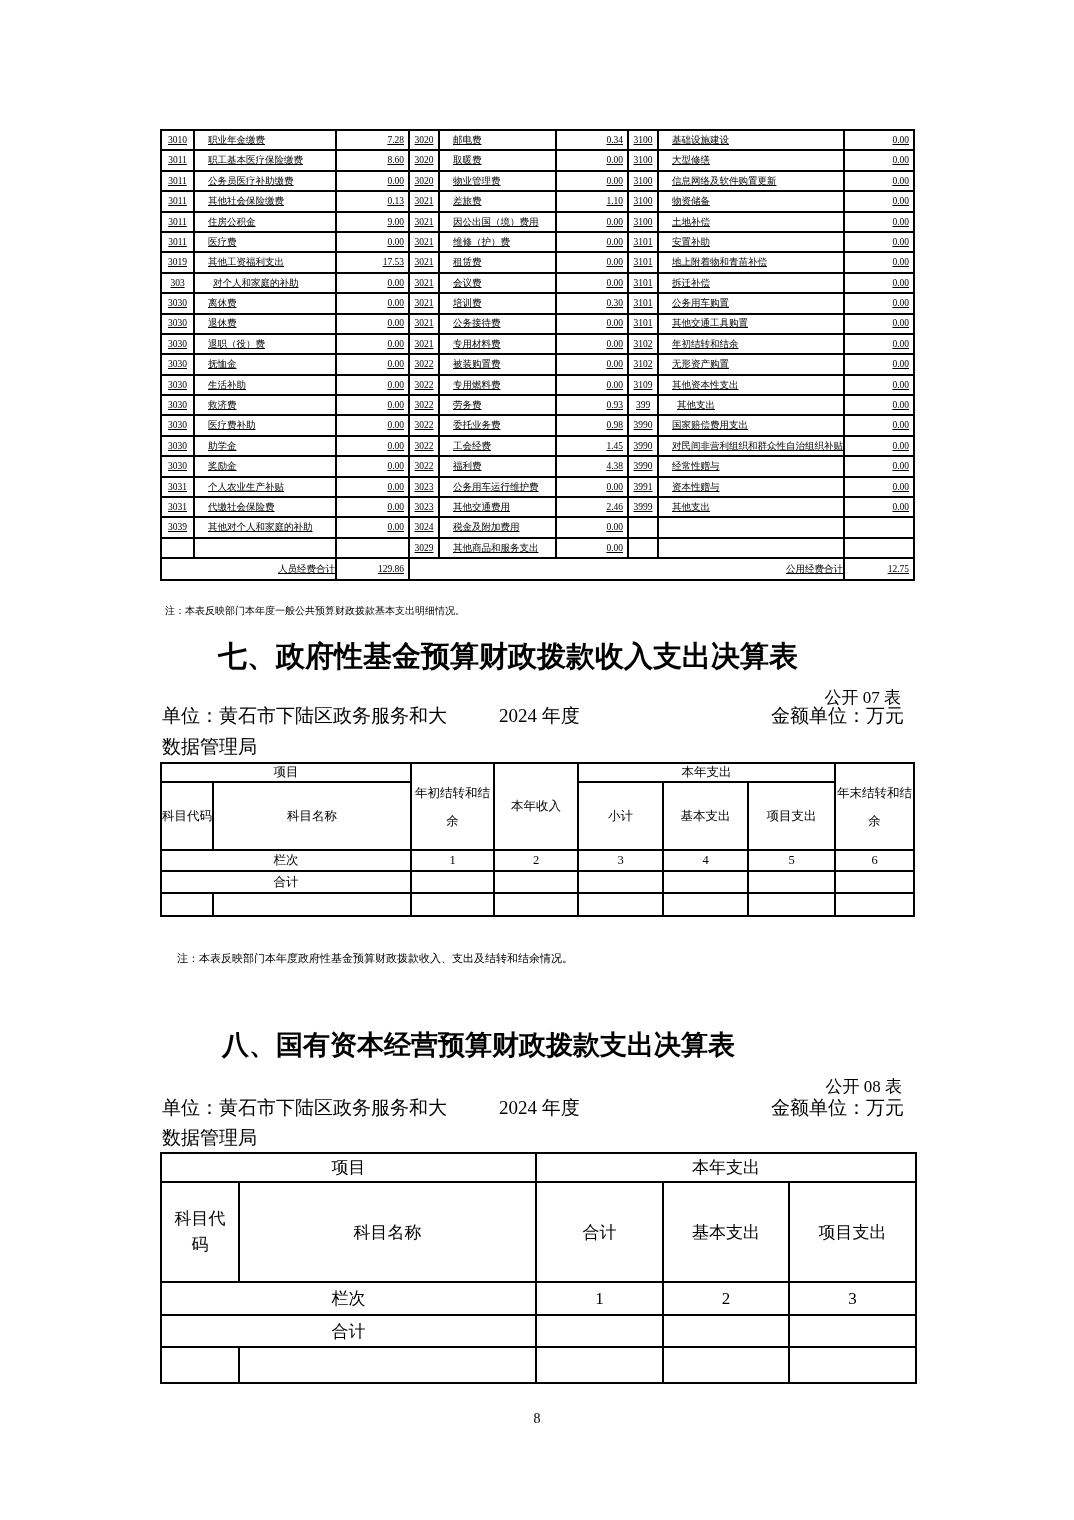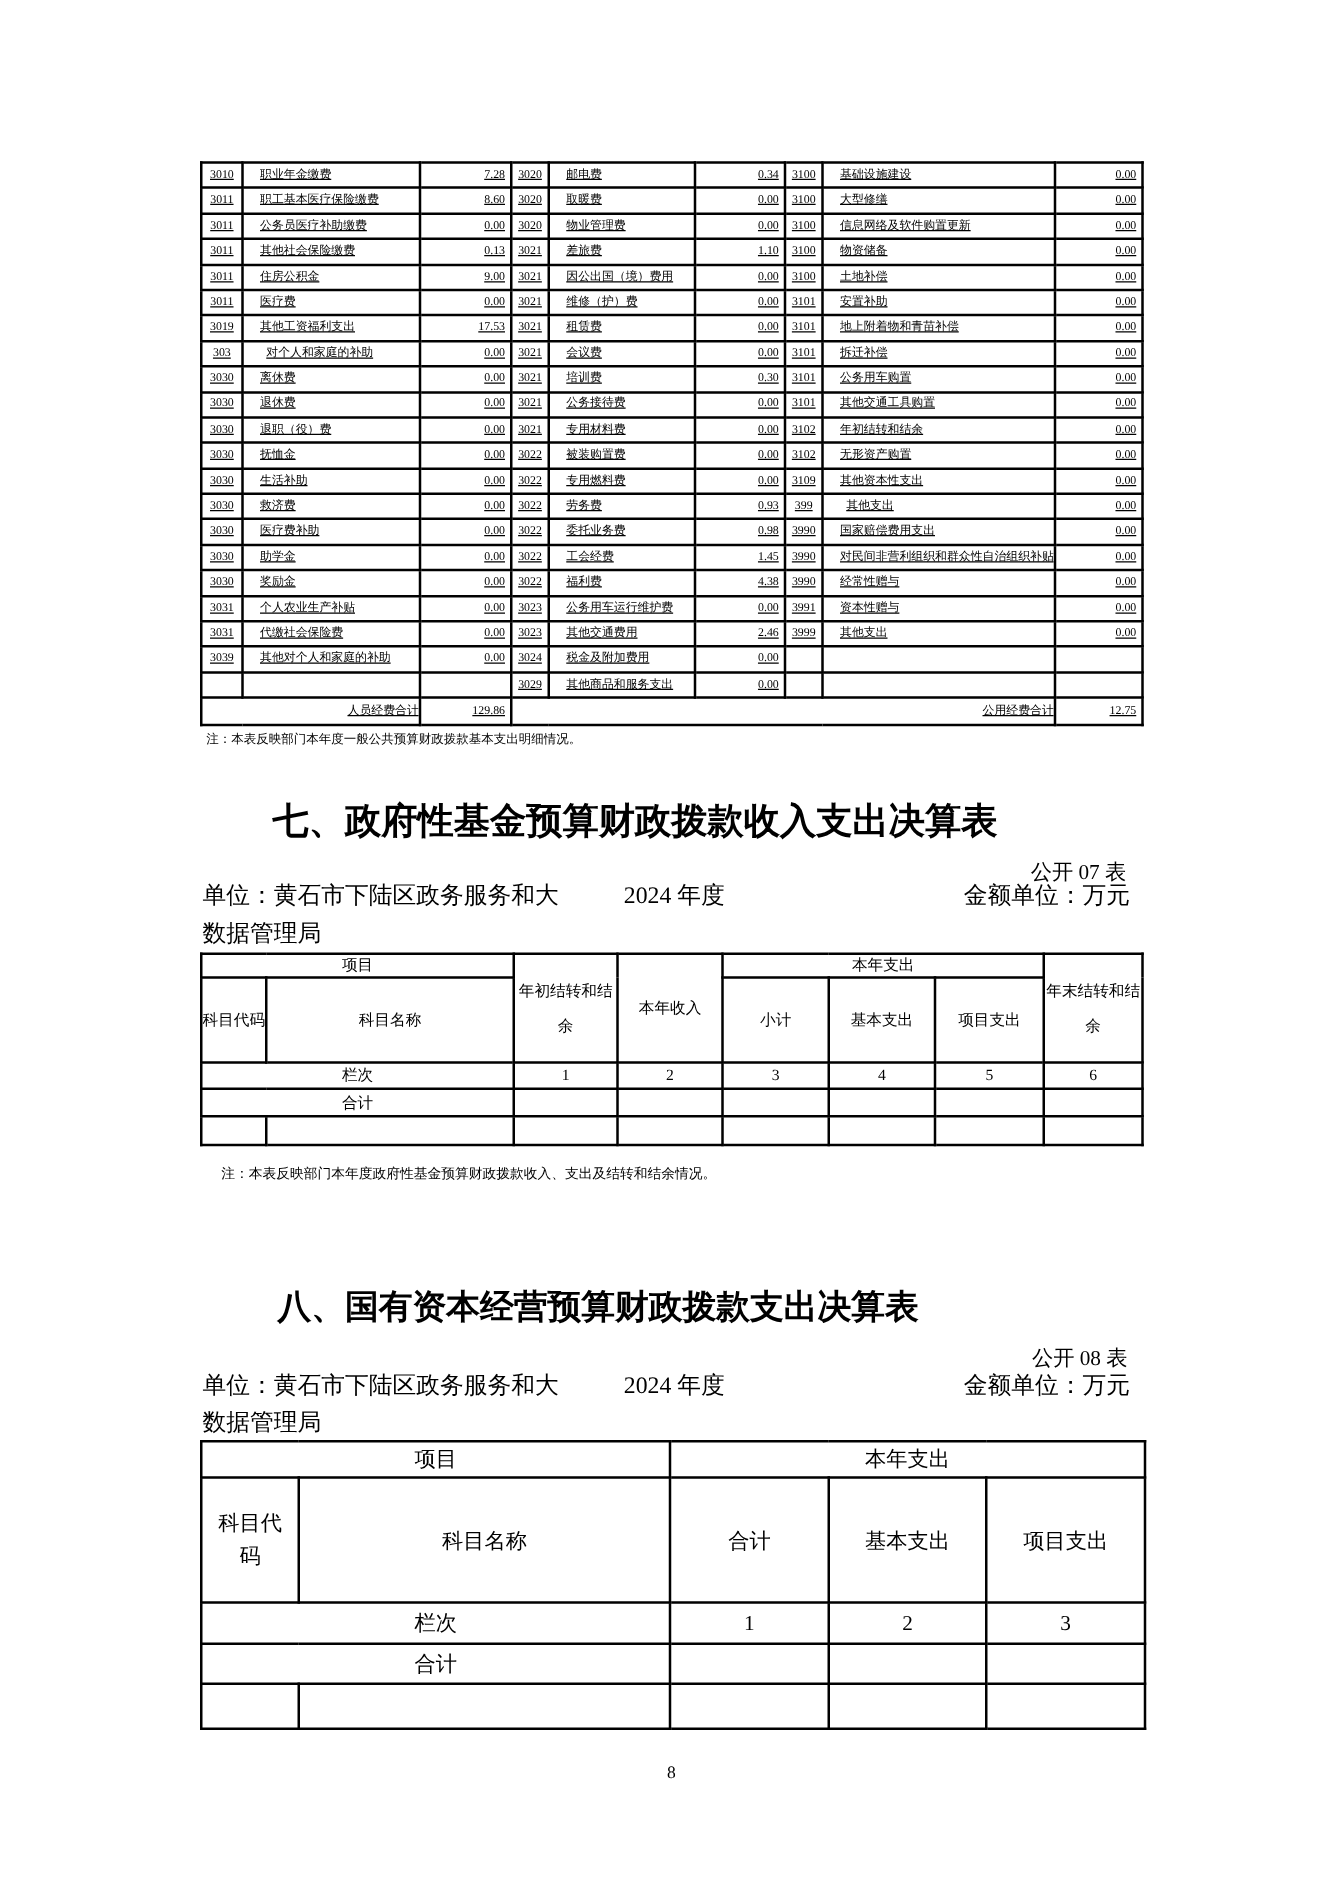--- a/index.html
+++ b/index.html
@@ -35,21 +35,21 @@
   .t8 { position:absolute; left:160px; top:1152px; width:755px; font-size:17px; text-align:center; }
   .t8 .r1 td { height:27px; }
   .t8 .r2 td { height:98px; }
   .t8 .r3 td { height:31px; }
   .t8 .r4 td { height:30px; }
   .t8 .r5 td { height:34px; }
   .t8 .wrap { line-height:26px; }
   .t8 .codehead { padding:0 7px; }
 
   
-  .note  { position:absolute; white-space:nowrap; }
+  .note  { position:absolute; white-space:nowrap;margin-top:20px; }
   .note1 { left:165px; top:584px; font-size:10px; }
   .note2 { left:177px; top:931px; font-size:11px; }
   .sec-title {
     position:absolute; white-space:nowrap; font-weight:bold;
     font-family:"Liberation Sans","DejaVu Sans",sans-serif;
   }
   .title7 { left:218px; top:637px; font-size:29px; }
   .title8 { left:222px; top:1027px; font-size:27px; }
   .sheetlabel { position:absolute; font-size:17px; white-space:nowrap; }
   .sheet7 { top:686px; right:173px; }

